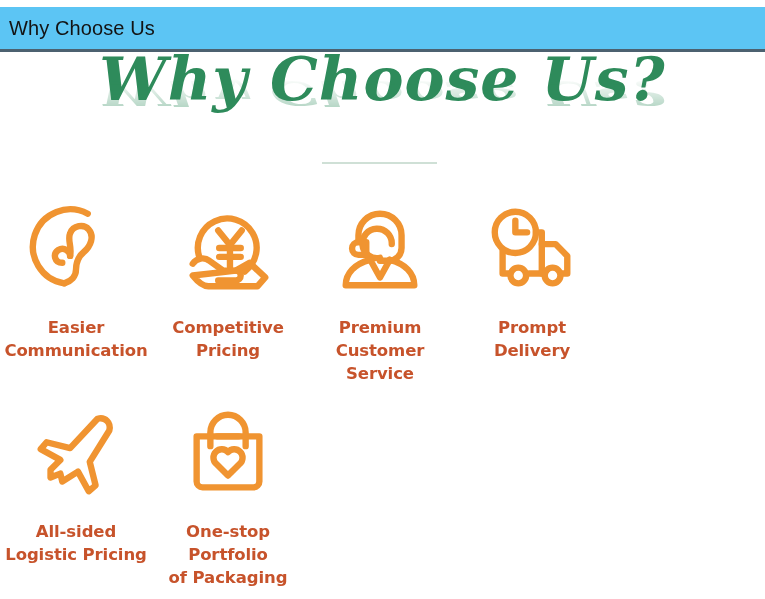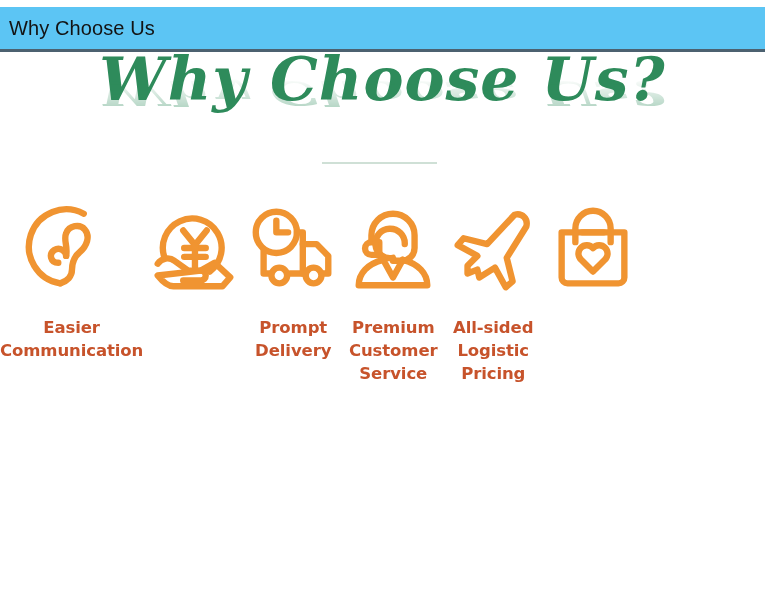--- a/index.html
+++ b/index.html
@@ -90,21 +90,21 @@
     background: #cfe0d6;
   }
 
   
   #features {
     position: absolute;
     left: 0;
     top: 190px;
     width: 608px;
     display: grid;
-    grid-template-columns: repeat(6, 1fr);
+    grid-template-columns: repeat(4, 1fr);
     grid-auto-rows: 200px;
     row-gap: 4px;
   }
   .feature {
     display: flex;
     flex-direction: column;
     align-items: center;
     justify-content: flex-start;
     padding-top: 8px;
     box-sizing: border-box;
@@ -168,20 +168,36 @@
       <svg viewBox="0 0 100 100" fill="none" stroke="#f09431" stroke-width="6.5" stroke-linecap="round" stroke-linejoin="round">
         <path d="M21 58 A30 30 0 1 1 67 72"></path>
         <path d="M40 30 L52 45 L64 30"></path>
         <line x1="41" y1="48" x2="63" y2="48"></line>
         <line x1="41" y1="57" x2="63" y2="57"></line>
         <line x1="52" y1="45" x2="52" y2="67"></line>
         <path d="M14 64 C18 58 26 57 31 61 L45 71 L58 71 A5 5 0 0 1 58 81 L40 81"></path>
         <path d="M58 71 L72 63 L88 78 L80 87 H30 C24 87 18 81 14 76 Z"></path>
       </svg>
     </div>
+    <div class="feature-label">Competitive
+Pricing</div>
+  </div>
+
+  <div class="feature">
+    <div class="feature-icon">
+      <svg viewBox="0 0 100 100" fill="none" stroke="#f09431" stroke-width="6.5" stroke-linecap="round" stroke-linejoin="round">
+        <path d="M28 42 V35 A22 22 0 0 1 72 35 V48 A13 13 0 0 1 59 61 H50"></path>
+        <path d="M28 42 H36 V55 H28 A6 6 0 0 1 28 42 Z"></path>
+        <path d="M62 44 A15 15 0 1 0 50 58"></path>
+        <path d="M40 60 L50 78 L60 60"></path>
+        <path d="M40 60 C24 64 15 74 15 86 H85 C85 74 76 64 60 60"></path>
+      </svg>
+    </div>
+    <div class="feature-label">Premium
+Customer Service</div>
   </div>
 
   <div class="feature">
     <div class="feature-icon">
       <svg viewBox="0 0 100 100" fill="none" stroke="#f09431" stroke-width="6.5" stroke-linecap="round" stroke-linejoin="round">
         <circle cx="33" cy="32" r="21"></circle>
         <path d="M33 20 V32 H45"></path>
         <path d="M20 50 V74 H26"></path>
         <path d="M47 74 H60"></path>
         <path d="M54 32 H60 V74"></path>
@@ -190,45 +206,33 @@
         <circle cx="71" cy="76" r="8"></circle>
       </svg>
     </div>
     <div class="feature-label">Prompt
 Delivery</div>
   </div>
 
   <div class="feature">
     <div class="feature-icon">
       <svg viewBox="0 0 100 100" fill="none" stroke="#f09431" stroke-width="6.5" stroke-linecap="round" stroke-linejoin="round">
-        <path d="M28 42 V35 A22 22 0 0 1 72 35 V48 A13 13 0 0 1 59 61 H50"></path>
-        <path d="M28 42 H36 V55 H28 A6 6 0 0 1 28 42 Z"></path>
-        <path d="M62 44 A15 15 0 1 0 50 58"></path>
-        <path d="M40 60 L50 78 L60 60"></path>
-        <path d="M40 60 C24 64 15 74 15 86 H85 C85 74 76 64 60 60"></path>
-      </svg>
-    </div>
-    <div class="feature-label">Premium
-Customer Service</div>
-  </div>
-
-  <div class="feature">
-    <div class="feature-icon">
-      <svg viewBox="0 0 100 100" fill="none" stroke="#f09431" stroke-width="6.5" stroke-linecap="round" stroke-linejoin="round">
         <path d="M72 14 C80 12 86 18 84 26 L64 58 L70 82 L63 88 L52 68 L36 78 L34 70 L24 74 L24 66 L34 56 L14 45 L20 38 L44 44 Z"></path>
       </svg>
     </div>
     <div class="feature-label">All-sided
 Logistic Pricing</div>
   </div>
 
   <div class="feature">
     <div class="feature-icon">
       <svg viewBox="0 0 100 100" fill="none" stroke="#f09431" stroke-width="6.5" stroke-linecap="round" stroke-linejoin="round">
         <path d="M18 32 H82 V78 A6 6 0 0 1 76 84 H24 A6 6 0 0 1 18 78 Z"></path>
         <path d="M32 42 V28 A18 18 0 0 1 68 28 V42"></path>
         <line x1="39" y1="32" x2="61" y2="32"></line>
         <path d="M50 72 L38 60 A8.5 8.5 0 1 1 50 48 A8.5 8.5 0 1 1 62 60 Z"></path>
       </svg>
     </div>
+    <div class="feature-label">One-stop Portfolio
+of Packaging</div>
   </div>
 
 </div>
 
 </body></html>

